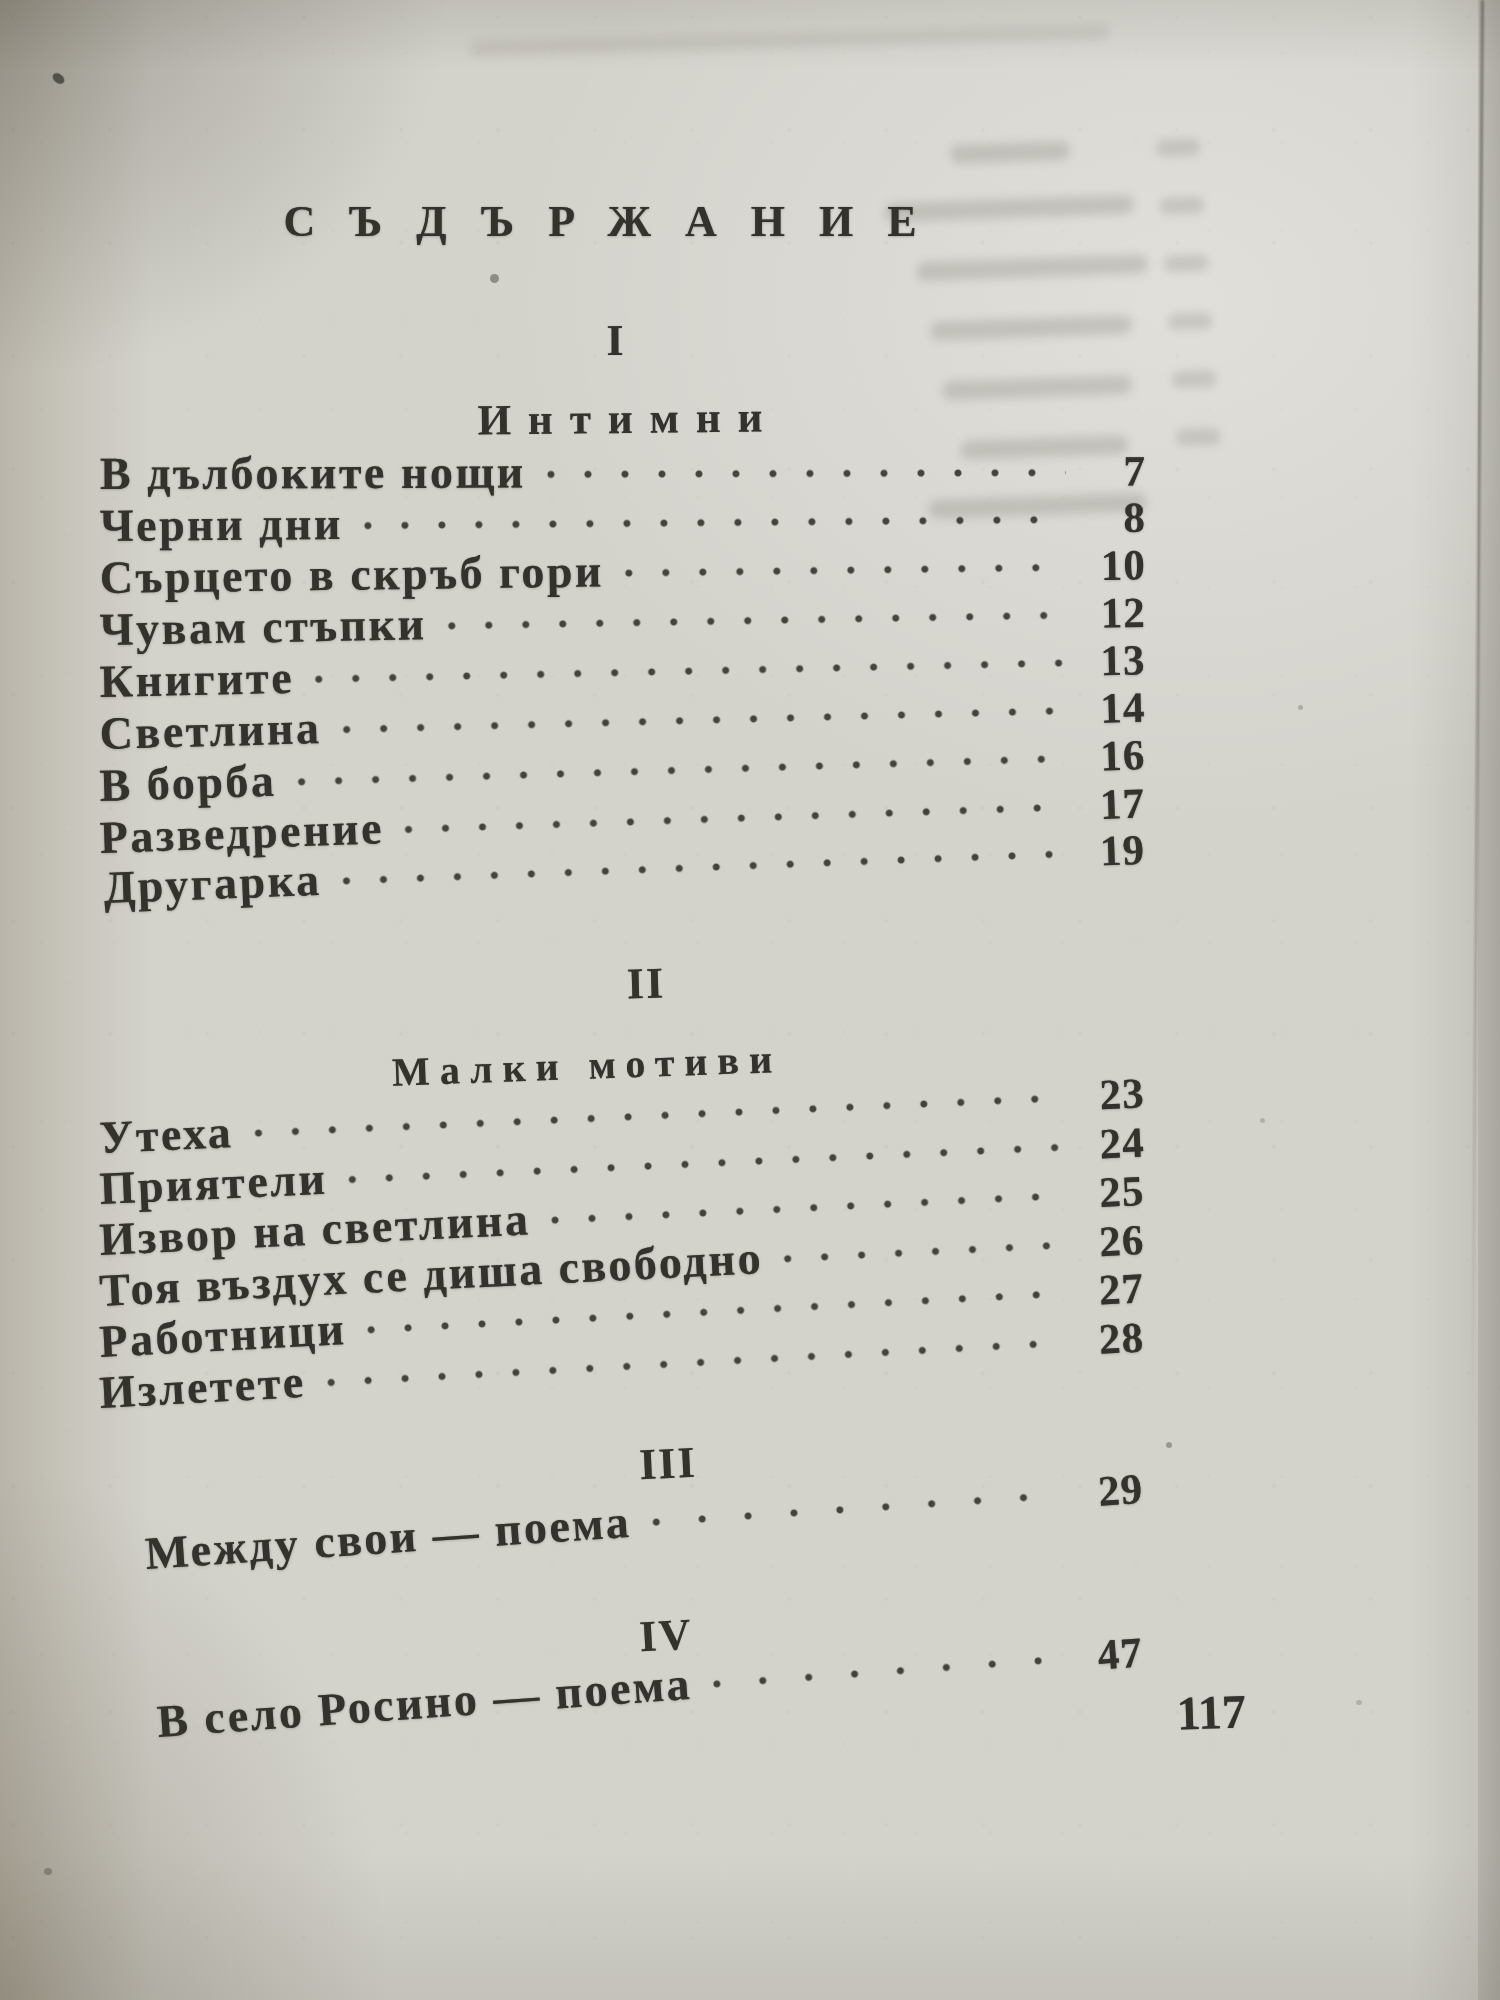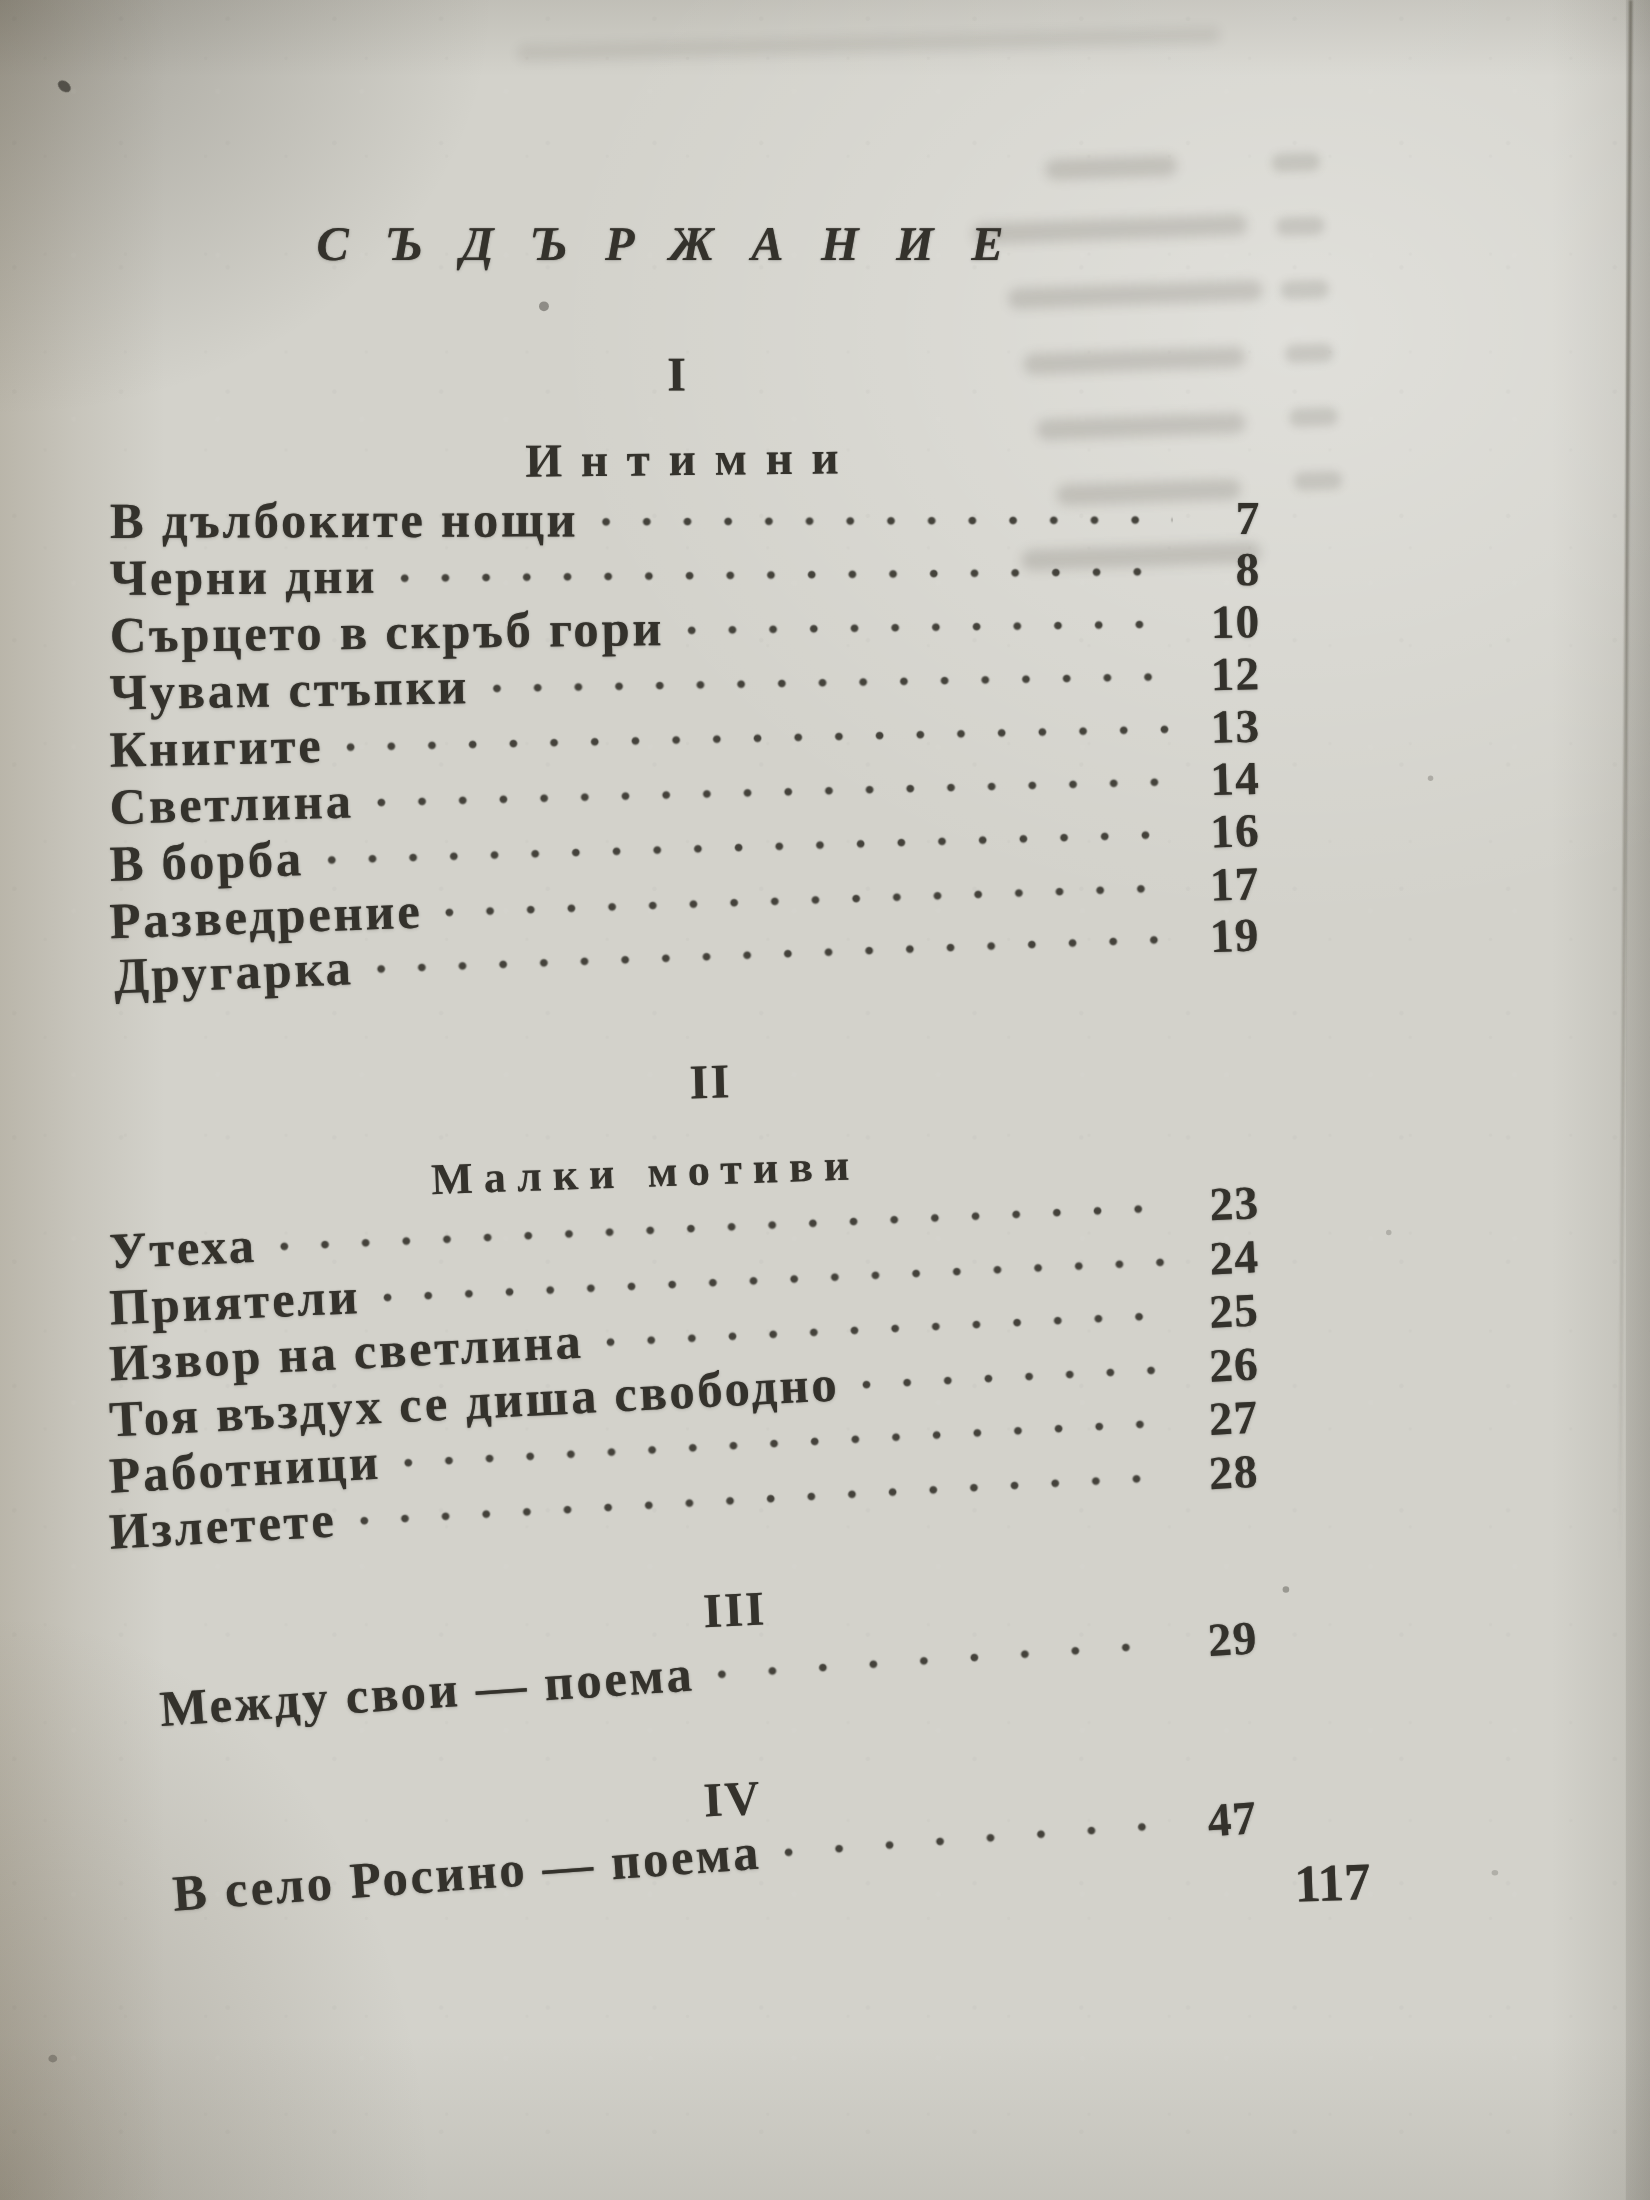--- a/index.html
+++ b/index.html
@@ -90,21 +90,21 @@
   <div class="edge-strip"></div>
 
   <div class="speck" style="left:52px;top:74px;width:13px;height:9px;transform:rotate(38deg);"></div>
   <div class="speck" style="left:490px;top:274px;width:9px;height:9px;opacity:.6;"></div>
   <div class="speck" style="left:1166px;top:1442px;width:6px;height:6px;opacity:.5;"></div>
   <div class="speck" style="left:1298px;top:705px;width:5px;height:5px;opacity:.35;"></div>
   <div class="speck" style="left:1260px;top:1118px;width:5px;height:5px;opacity:.3;"></div>
   <div class="speck" style="left:44px;top:1868px;width:8px;height:7px;opacity:.45;"></div>
   <div class="speck" style="left:1356px;top:1700px;width:6px;height:5px;opacity:.3;"></div>
 
-  <div class="center book-title" style="left:100px;top:196px;font-style:italic;">СЪДЪРЖАНИЕ</div>
+  <div class="center book-title" style="left:100px;top:196px;">СЪДЪРЖАНИЕ</div>
 
   <div class="center numeral tilt" style="left:116px;top:315px;--t:-0.3deg;">I</div>
   <div class="center sec-head tilt" style="left:120px;top:394px;--t:-0.6deg;">Интимни</div>
 
   <div class="row" style="left:100px;top:448px;width:1046px;--t:-0.2deg;transform:rotate(var(--t));">
     <span class="t">В дълбоките нощи</span>
       <span class="leader"></span>
       <span class="n">7</span>
   </div>
   <div class="row" style="left:100px;top:500px;width:1046px;--t:-0.5deg;transform:rotate(var(--t));">

